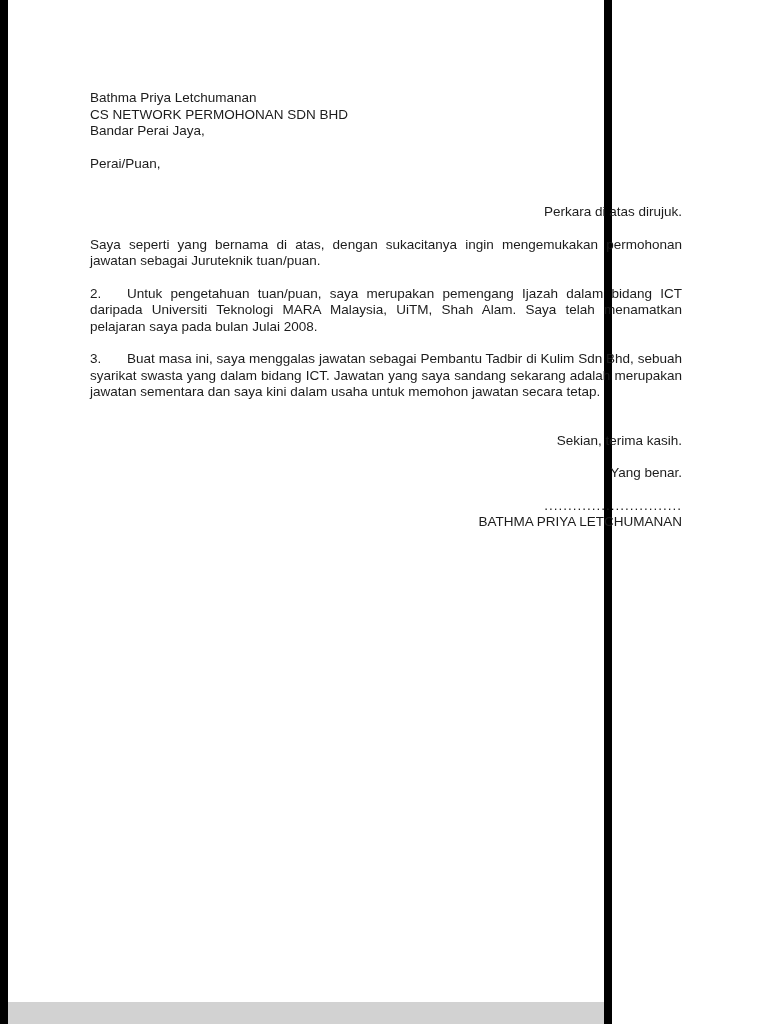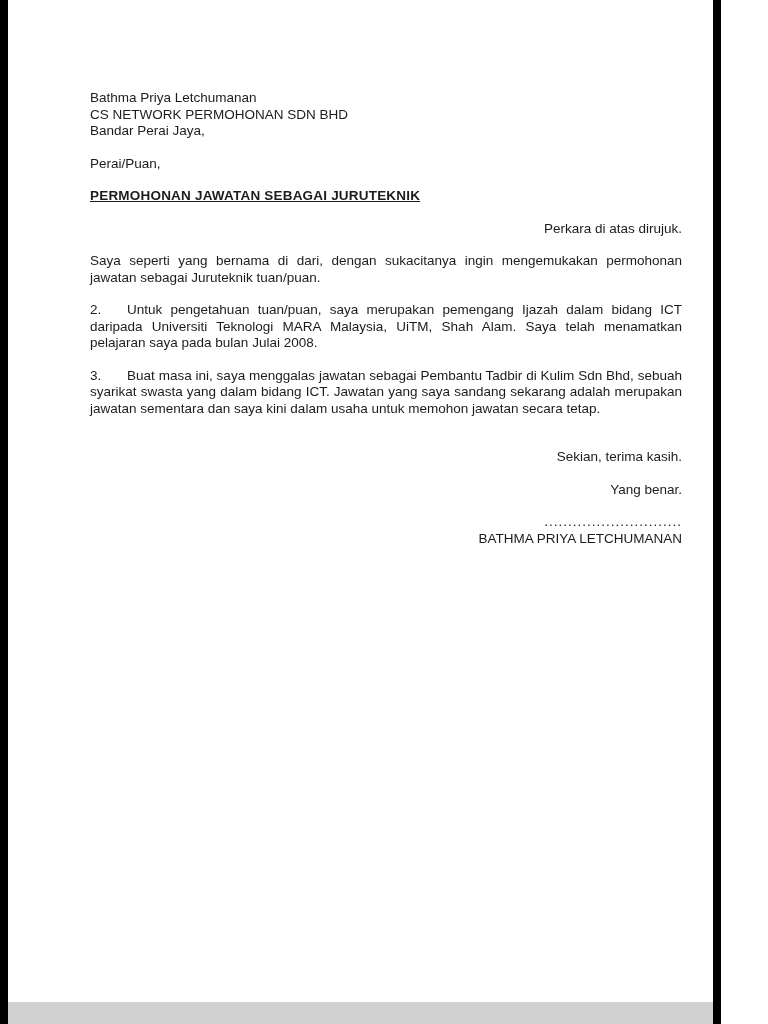--- a/index.html
+++ b/index.html
@@ -6,21 +6,21 @@
     margin: 0;
     padding: 0;
     width: 768px;
     height: 1024px;
     background: #ffffff;
     overflow: hidden;
     font-family: "Liberation Sans", sans-serif;
   }
   .page {
     position: relative;
-    width: 721px;
+    width: 612px;
     height: 1024px;
     background: #ffffff;
     color: #1c1c1c;
     border-radius: 28px;
   }
   .edge-left, .edge-right {
     position: absolute;
     top: 0;
     width: 8px;
     height: 1024px;
@@ -81,29 +81,28 @@
       <div>CS NETWORK PERMOHONAN SDN BHD</div>
       <div>Bandar Perai Jaya,</div>
     </div>
 
     <div class="gap"></div>
 
     <p class="salutation">Perai/Puan,</p>
 
     <div class="gap"></div>
 
-    <p class="subject">PERMOHONAN JAWATAN SEBAGAI JURUTEKNIK</p>
 
     <div class="gap"></div>
 
     <p class="para nojust">Perkara di atas dirujuk.</p>
 
     <div class="gap"></div>
 
-    <p class="para">Saya seperti yang bernama di dari, dengan sukacitanya ingin mengemukakan permohonan jawatan sebagai Juruteknik tuan/puan.</p>
+    <p class="para">Saya seperti yang bernama di atas, dengan sukacitanya ingin mengemukakan permohonan jawatan sebagai Juruteknik tuan/puan.</p>
 
     <div class="gap"></div>
 
     <p class="para"><span class="pnum">2.</span><span>Untuk pengetahuan tuan/puan, saya merupakan pemengang Ijazah dalam bidang ICT daripada Universiti Teknologi MARA Malaysia, UiTM, Shah Alam. Saya telah menamatkan pelajaran saya pada bulan Julai 2008.</span></p>
 
     <div class="gap"></div>
 
     <p class="para"><span class="pnum">3.</span><span>Buat masa ini, saya menggalas jawatan sebagai Pembantu Tadbir di Kulim Sdn Bhd, sebuah syarikat swasta yang dalam bidang ICT. Jawatan yang saya sandang sekarang adalah merupakan jawatan sementara dan saya kini dalam usaha untuk memohon jawatan secara tetap.</span></p>
 
     <div class="gap"></div>

